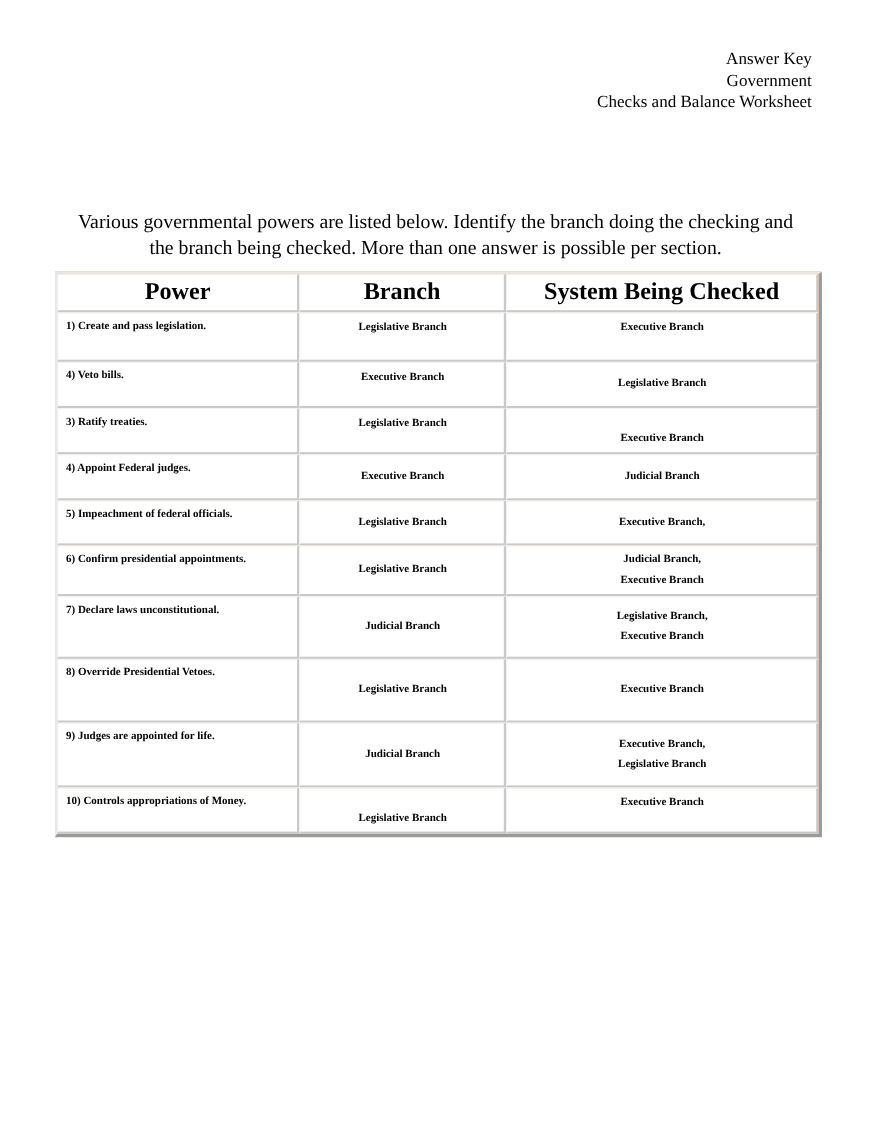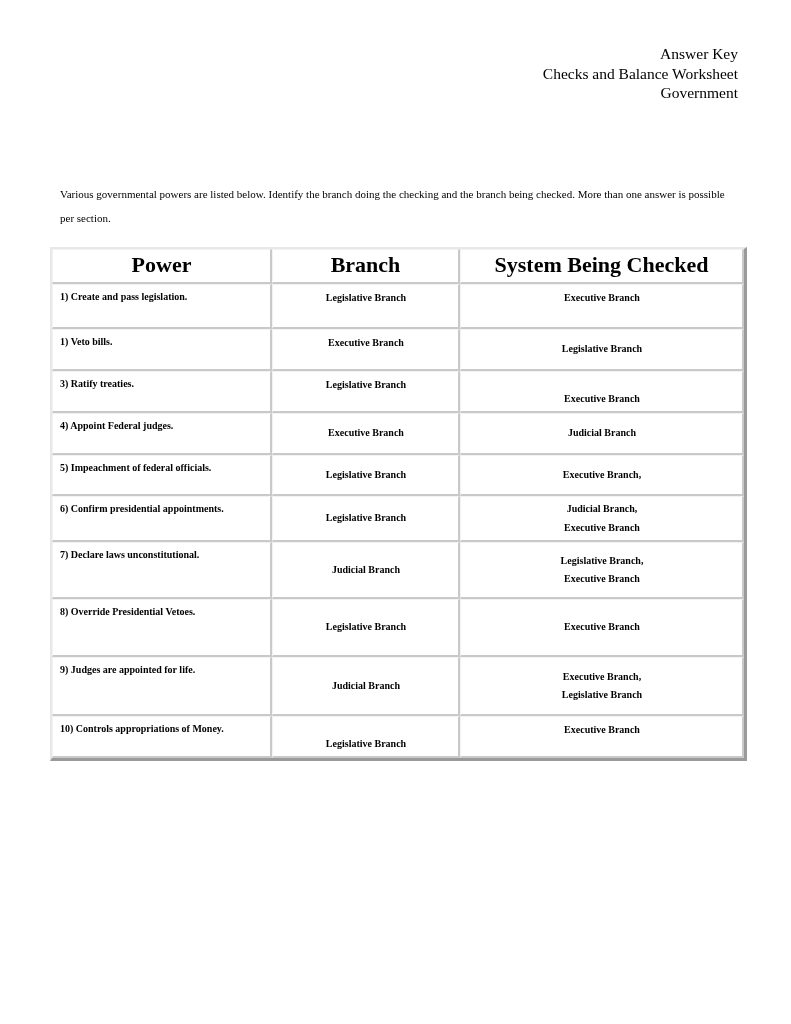--- a/index.html
+++ b/index.html
@@ -48,22 +48,22 @@
     line-height: 34px;
     letter-spacing: 0.1px;
   }
 
   
   .doc-instructions {
     position: absolute;
     top: 171px;
     left: 60px;
     width: 672px;
-    text-align: left;
-    font-size: 11px;
+    text-align: center;
+    font-size: 18px;
     line-height: 24px;
   }
 
   
   .table-wrap {
     position: absolute;
     top: 247px;
     left: 50px;
     width: 692px;
   }
@@ -129,22 +129,22 @@
 
   .cell-line { display: block; white-space: nowrap; }
 </style>
 </head>
 <body>
 
 <div class="page">
 
   <div class="doc-header">
     <div>Answer Key</div>
+    <div>Government</div>
     <div>Checks and Balance Worksheet</div>
-    <div>Government</div>
   </div>
 
 
   <p class="doc-instructions">Various governmental powers are listed below. Identify the branch doing the checking and the branch being checked. More than one answer is possible per section.</p>
 
   <div class="table-wrap">
     <table class="cb-table">
       <colgroup>
         <col class="c-power">
         <col class="c-branch">
@@ -163,21 +163,21 @@
           <td class="power va-top">1) Create and pass legislation.</td>
           <td class="branch va-top">
             <span class="cell-line">Legislative Branch</span>
           </td>
           <td class="checked va-top">
             <span class="cell-line">Executive Branch</span>
           </td>
         </tr>
 
         <tr style="height:42px">
-          <td class="power va-top">1) Veto bills.</td>
+          <td class="power va-top">4) Veto bills.</td>
           <td class="branch va-top">
             <span class="cell-line">Executive Branch</span>
           </td>
           <td class="branch va-middle">
             <span class="cell-line">Legislative Branch</span>
           </td>
         </tr>
 
         <tr style="height:42px">
           <td class="power va-top">3) Ratify treaties.</td>

